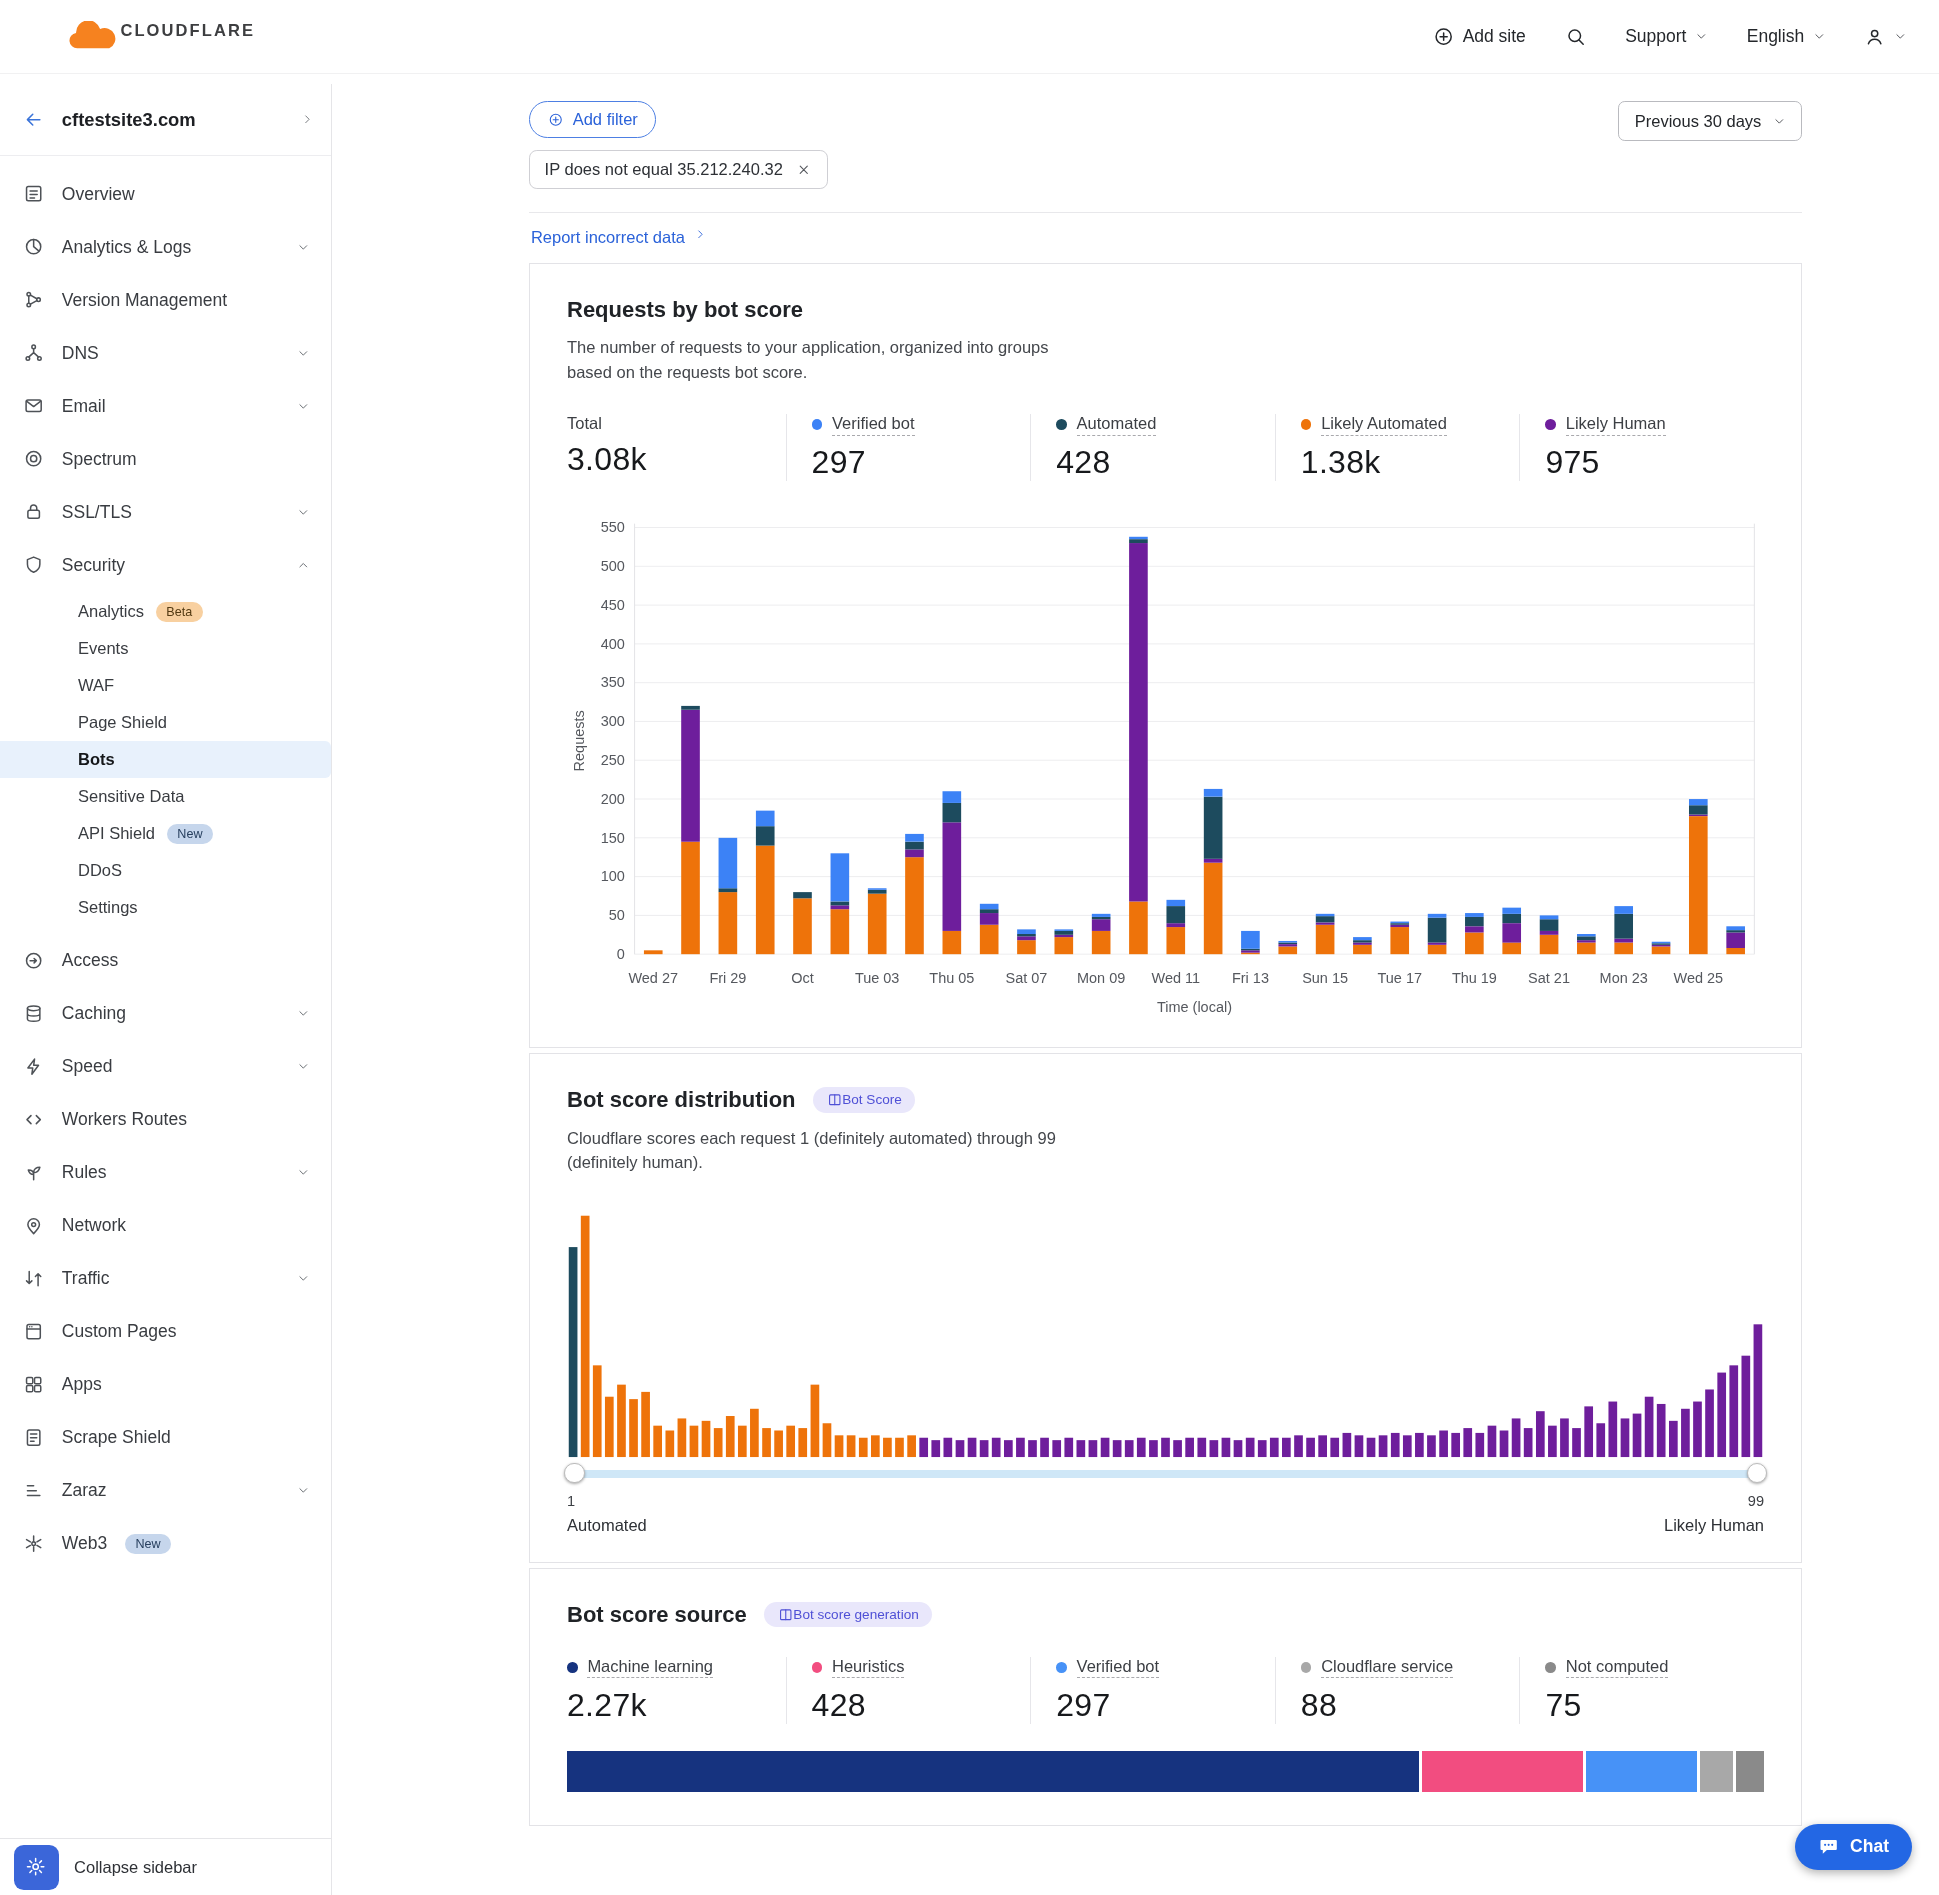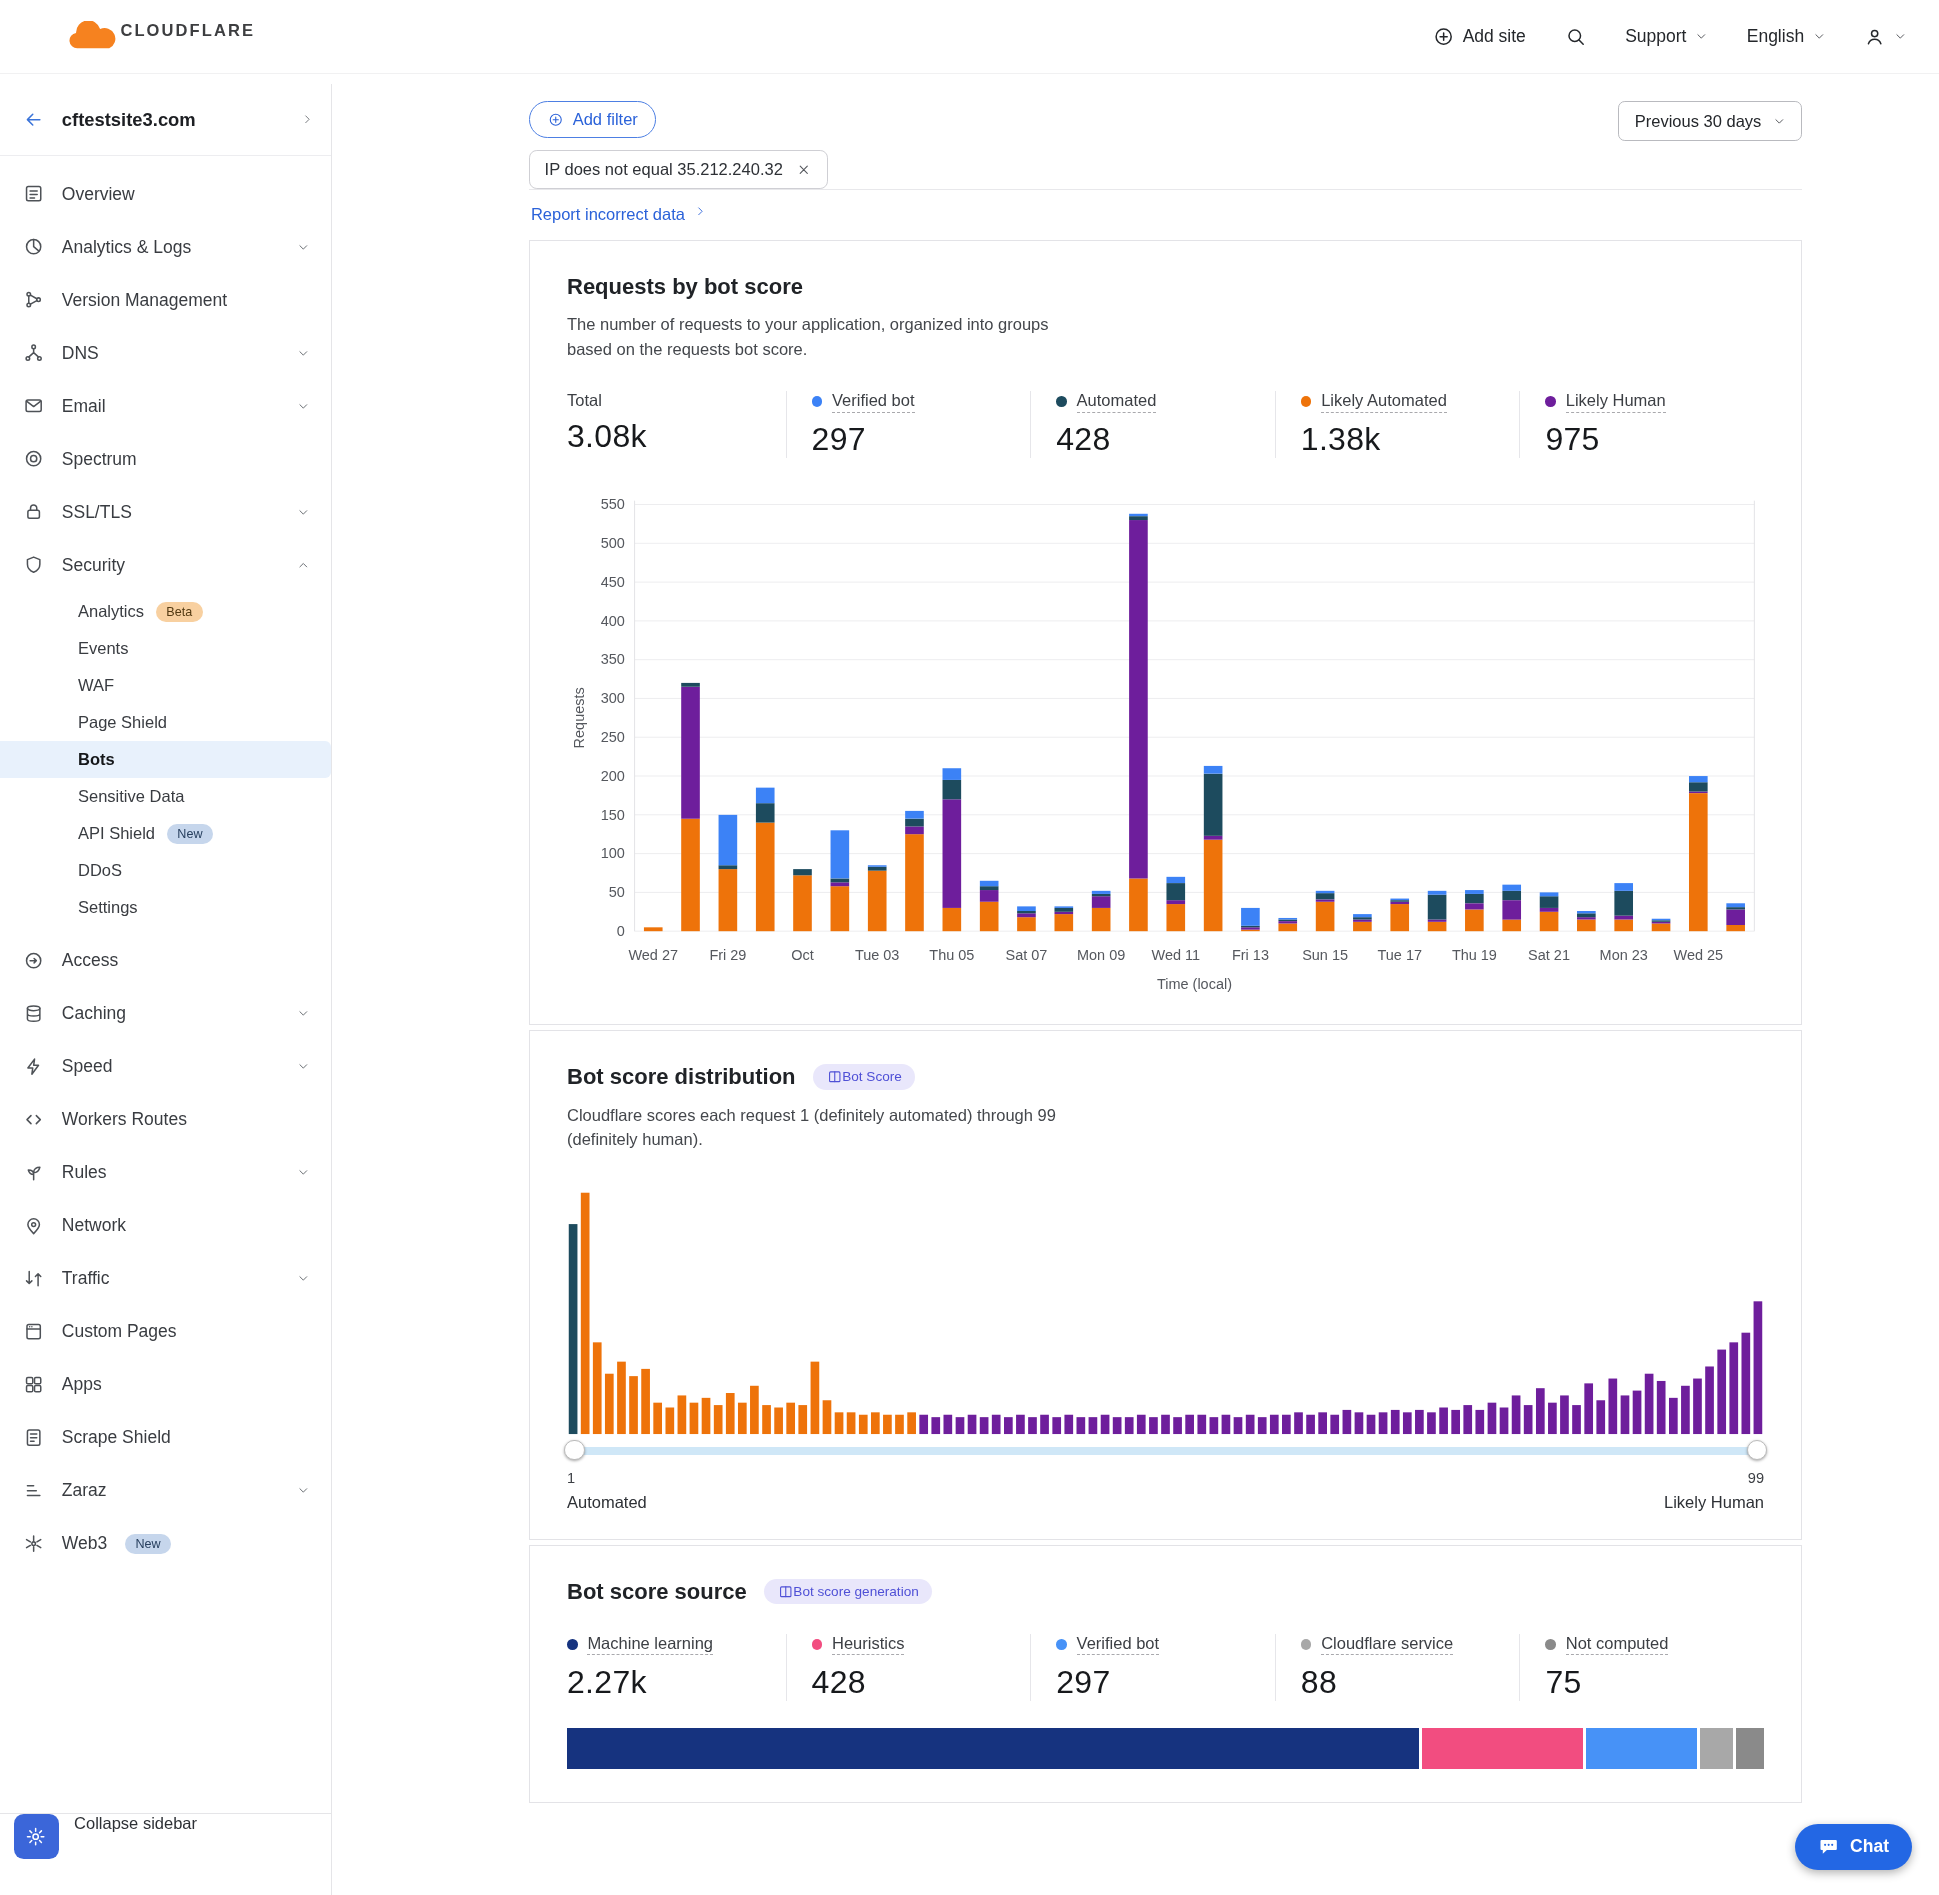--- a/index.html
+++ b/index.html
@@ -35,41 +35,41 @@
     font-size:17.5px; color:#393c41; cursor:pointer; }
   .nav-item .icon { color:#4e5257; flex:none; }
   .nav-item .chev { margin-left:auto; color:#5a5e64; }
   .subnav { padding:1.9px 0 7.8px; }
   .sub-item { display:flex; align-items:center; gap:11.6px; height:37px; padding-left:78px;
     font-size:16.5px; color:#393c41; cursor:pointer; }
   .sub-item.active { background:#e8f1fc; font-weight:bold; color:#15171a; border-radius:0 5.8px 5.8px 0; }
   .badge { font-size:12.6px; padding:2.9px 10.7px; border-radius:10.7px; white-space:nowrap; }
   .badge.beta { background:#f8d0a0; color:#533a12; }
   .badge.new  { background:#c6d6ec; color:#28405f; }
-  .sidebar-footer { border-top:1px solid #e5e5e8; height:82px; display:flex; align-items:flex-start;
+  .sidebar-footer { border-top:1px solid #e5e5e8; height:57px; display:flex; align-items:center;
     gap:15.5px; padding:0 13.6px; flex:none; }
   .gear-btn { width:45px; height:45px; border-radius:9.7px; background:#3b66d9; color:#fff;
     display:flex; align-items:center; justify-content:center; cursor:pointer; flex:none; }
   .collapse-label { font-size:16.5px; color:#2e3136; cursor:pointer; }
 
   
   .main { position:absolute; left:332px; top:74px; right:0; bottom:0; overflow:hidden; background:#fff; }
   .container { width:1273px; margin:27px 0 0 197px; }
 
   .toolbar { display:flex; justify-content:space-between; align-items:flex-start; }
   .add-filter { display:inline-flex; align-items:center; gap:9.7px; color:#2b62d9; border:1px solid #4d7fe3;
     border-radius:18.4px; padding:7.8px 17.5px; font-size:16.5px; background:#fff; cursor:pointer; }
   .chip { display:inline-flex; align-items:center; gap:13.6px; border:1px solid #cfcfd4; border-radius:7.8px;
     padding:8.7px 14.6px; font-size:16.5px; color:#2e3136; margin-top:12.6px; background:#fff; }
   .chip .close { color:#55585e; cursor:pointer; }
   .range-btn { display:inline-flex; align-items:center; gap:11.6px; border:1px solid #b9babf; border-radius:6.8px;
     padding:9.7px 15.5px; font-size:16.5px; color:#24272b; background:#fff; cursor:pointer; }
   .range-btn .chev { color:#44474c; }
 
-  .report-row { border-top:1px solid #e8e8eb; padding:15.5px 1.9px;
+  .report-row { border-top:1px solid #e8e8eb; margin-top:23px; padding:15.5px 1.9px;
     display:flex; align-items:flex-start; gap:8.7px; color:#2b62d9; font-size:16.5px; }
   .report-row .lnk { cursor:pointer; }
 
   .card { border:1px solid #e3e3e7; background:#fff; margin-bottom:4.9px; padding:33px 37px 27px; }
   .card h2 { margin:0; font-size:22px; color:#202327; display:flex; align-items:center; gap:17.5px; font-weight:bold; }
   .card .desc { margin-top:12.6px; font-size:16.5px; color:#44474c; line-height:1.5; max-width:529px; }
   .pill { display:inline-flex; align-items:center; gap:0; background:#e9e7fb; color:#4f50d6;
     font-size:13.6px; padding:4.9px 13.6px; border-radius:13.6px; font-weight:normal; cursor:pointer; }
 
   .stats { display:flex; margin-top:29px; }

